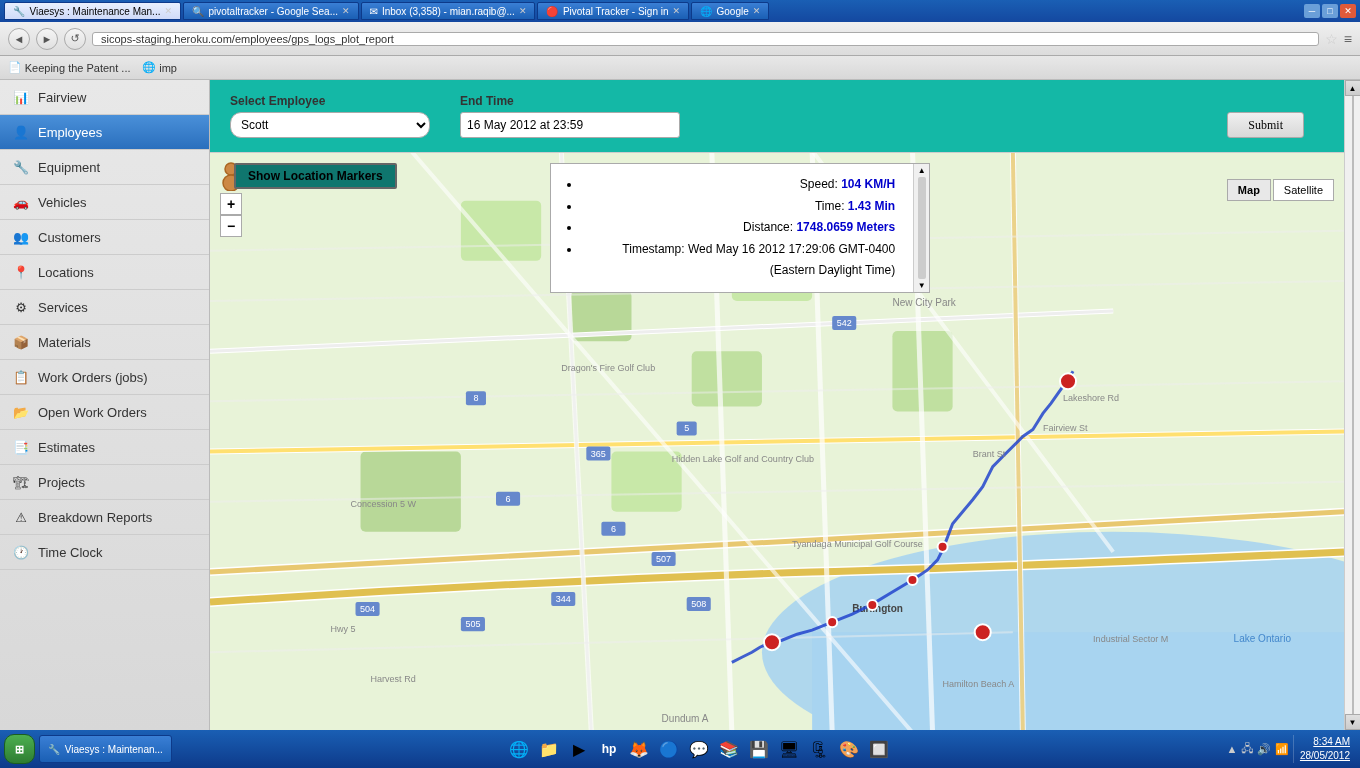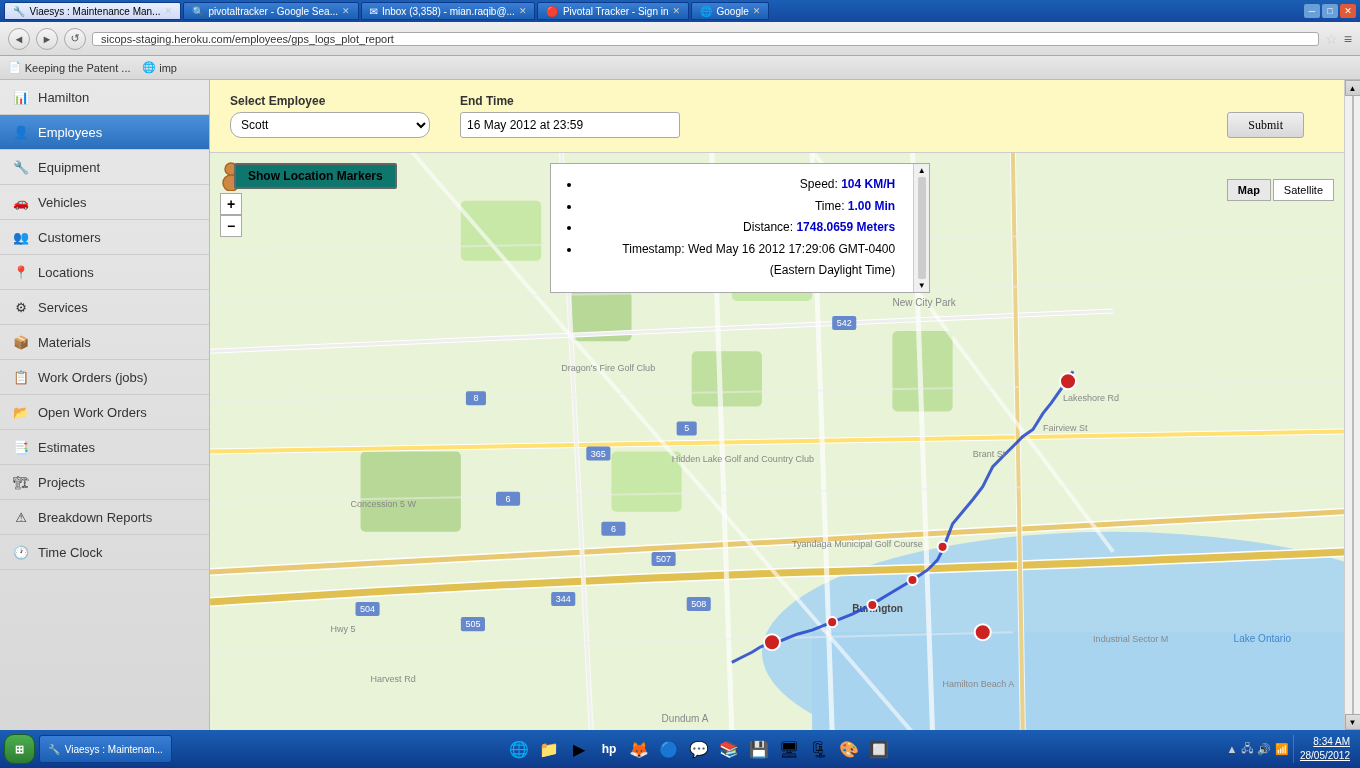--- a/index.html
+++ b/index.html
@@ -169,21 +169,21 @@
     .content-area {
       flex: 1;
       background: #f5f5f5;
       display: flex;
       flex-direction: column;
       overflow: hidden;
     }
 
     
     .filter-bar {
-      background: #fef9c3;
+      background: #14b8a6;
       border-bottom: 1px solid #ccc;
       padding: 14px 20px;
       display: flex;
       align-items: flex-end;
       gap: 30px;
     }
     .filter-group {
       display: flex;
       flex-direction: column;
       gap: 4px;
@@ -556,21 +556,21 @@
     <span>🌐</span>
     <span>imp</span>
   </div>
 </div>
 
 <div class="main-container">
 
   <div class="sidebar">
     <div class="sidebar-item">
       <span class="sidebar-icon">📊</span>
-      <span>Hamilton</span>
+      <span>Fairview</span>
     </div>
     <div class="sidebar-item active">
       <span class="sidebar-icon">👤</span>
       <span>Employees</span>
     </div>
     <div class="sidebar-item">
       <span class="sidebar-icon">🔧</span>
       <span>Equipment</span>
     </div>
     <div class="sidebar-item">
@@ -765,21 +765,21 @@
 
       <div class="map-popup">
         <div style="padding-right: 20px;">
           <ul>
             <li>
               <span>Speed: </span>
               <span class="highlight-text">104 KM/H</span>
             </li>
             <li>
               <span>Time: </span>
-              <span class="highlight-text">1.00 Min</span>
+              <span class="highlight-text">1.43 Min</span>
             </li>
             <li>
               <span>Distance: </span>
               <span class="highlight-text">1748.0659 Meters</span>
             </li>
             <li>
               <span>Timestamp: </span>
               <span>Wed May 16 2012 17:29:06 GMT-0400 (Eastern Daylight Time)</span>
             </li>
           </ul>

